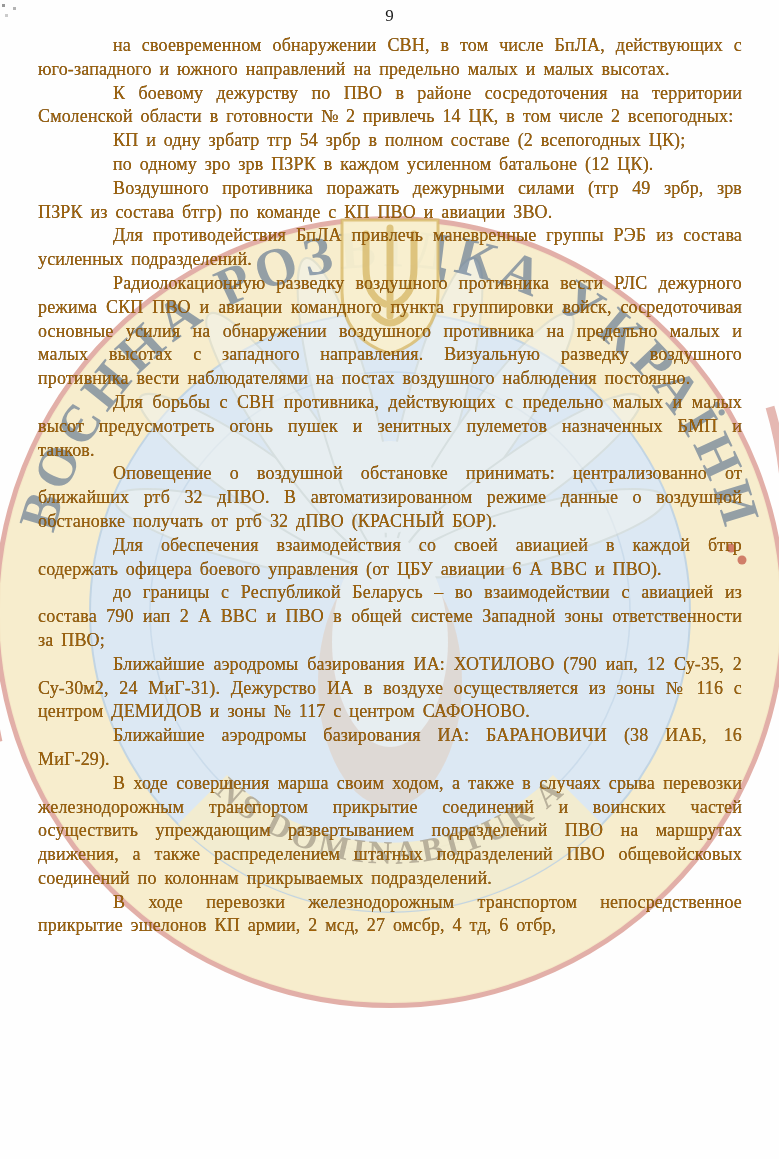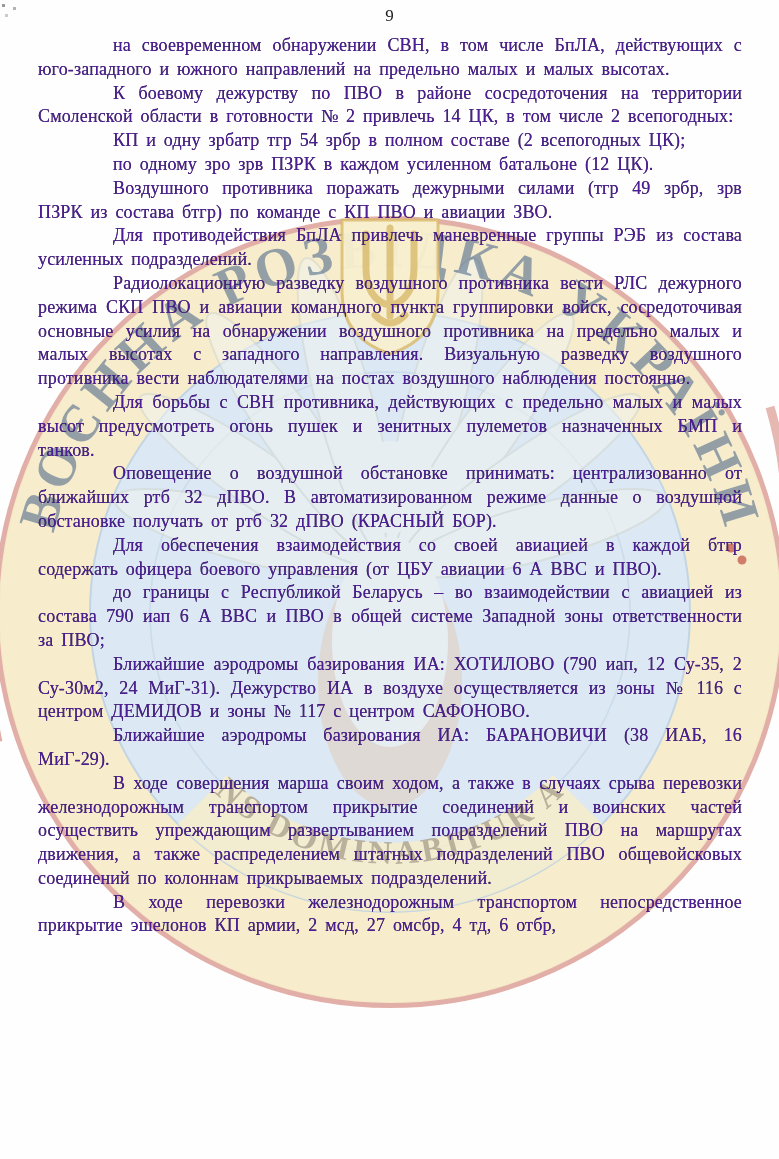--- a/index.html
+++ b/index.html
@@ -22,21 +22,21 @@
     background:rgba(70,70,70,.55);
     box-shadow:11px 3px 0 rgba(90,90,90,.45),3px 10px 0 rgba(110,110,110,.35);
   }
   .pageno{
     position:absolute;top:6px;left:0;width:100%;
     text-align:center;
     font-size:17px;color:#1b1b1b;
   }
   .body-text{
     position:absolute;left:38px;right:37px;top:34px;
-    color:#4c1d95;
+    color:#a16207;
   }
   .para{
     margin:0;
     font-size:18px;
     line-height:23.8px;
     text-align:justify;
     text-indent:75px;
     word-spacing:3.2px;
     letter-spacing:.15px;
     text-shadow:0 0 .45px rgba(10,10,10,.75);
@@ -146,20 +146,20 @@
       <p class="para">на своевременном обнаружении СВН, в том числе БпЛА, действующих с юго-западного и южного направлений на предельно малых и малых высотах.</p>
       <p class="para">К боевому дежурству по ПВО в районе сосредоточения на территории Смоленской области в готовности № 2 привлечь 14 ЦК, в том числе 2 всепогодных:</p>
       <p class="para">КП и одну зрбатр тгр 54 зрбр в полном составе (2 всепогодных ЦК);</p>
       <p class="para">по одному зро зрв ПЗРК в каждом усиленном батальоне (12 ЦК).</p>
       <p class="para">Воздушного противника поражать дежурными силами (тгр 49 зрбр, зрв ПЗРК из состава бтгр) по команде с КП ПВО и авиации ЗВО.</p>
       <p class="para">Для противодействия БпЛА привлечь маневренные группы РЭБ из состава усиленных подразделений.</p>
       <p class="para">Радиолокационную разведку воздушного противника вести РЛС дежурного режима СКП ПВО и авиации командного пункта группировки войск, сосредоточивая основные усилия на обнаружении воздушного противника на предельно малых и малых высотах с западного направления. Визуальную разведку воздушного противника вести наблюдателями на постах воздушного наблюдения постоянно.</p>
       <p class="para">Для борьбы с СВН противника, действующих с предельно малых и малых высот предусмотреть огонь пушек и зенитных пулеметов назначенных БМП и танков.</p>
       <p class="para">Оповещение о воздушной обстановке принимать: централизованно от ближайших ртб 32 дПВО. В автоматизированном режиме данные о воздушной обстановке получать от ртб 32 дПВО (КРАСНЫЙ БОР).</p>
       <p class="para">Для обеспечения взаимодействия со своей авиацией в каждой бтгр содержать офицера боевого управления (от ЦБУ авиации 6 А ВВС и ПВО).</p>
-      <p class="para">до границы с Республикой Беларусь – во взаимодействии с авиацией из состава 790 иап 6 А ВВС и ПВО в общей системе Западной зоны ответственности за ПВО;</p>
+      <p class="para">до границы с Республикой Беларусь – во взаимодействии с авиацией из состава 790 иап 2 А ВВС и ПВО в общей системе Западной зоны ответственности за ПВО;</p>
       <p class="para">Ближайшие аэродромы базирования ИА: ХОТИЛОВО (790 иап, 12 Су-35, 2 Су-30м2, 24 МиГ-31). Дежурство ИА в воздухе осуществляется из зоны № 116 с центром ДЕМИДОВ и зоны № 117 с центром САФОНОВО.</p>
       <p class="para">Ближайшие аэродромы базирования ИА: БАРАНОВИЧИ (38 ИАБ, 16 МиГ-29).</p>
       <p class="para">В ходе совершения марша своим ходом, а также в случаях срыва перевозки железнодорожным транспортом прикрытие соединений и воинских частей осуществить упреждающим развертыванием подразделений ПВО на маршрутах движения, а также распределением штатных подразделений ПВО общевойсковых соединений по колоннам прикрываемых подразделений.</p>
       <p class="para">В ходе перевозки железнодорожным транспортом непосредственное прикрытие эшелонов КП армии, 2 мсд, 27 омсбр, 4 тд, 6 отбр,</p>
     </main>
 
 </div>
 
 </body></html>

